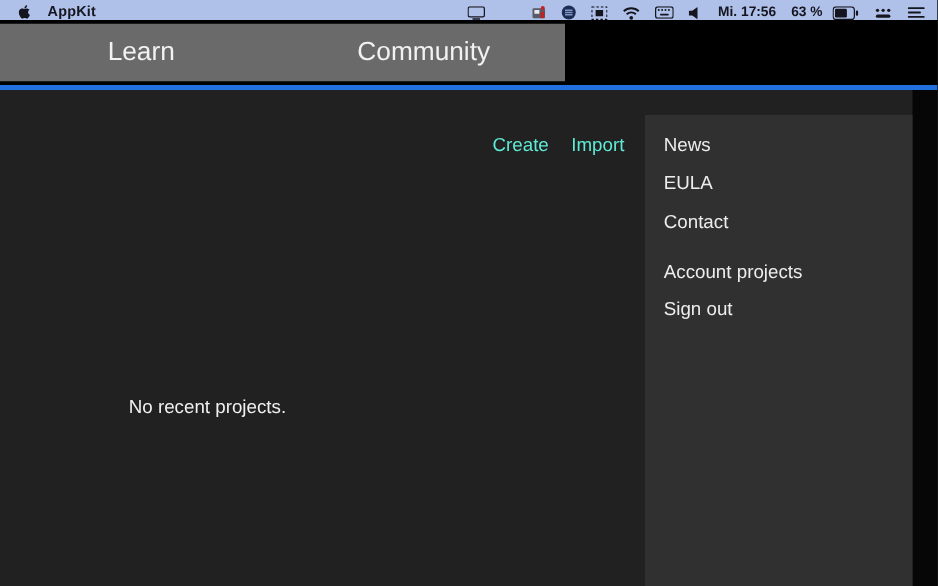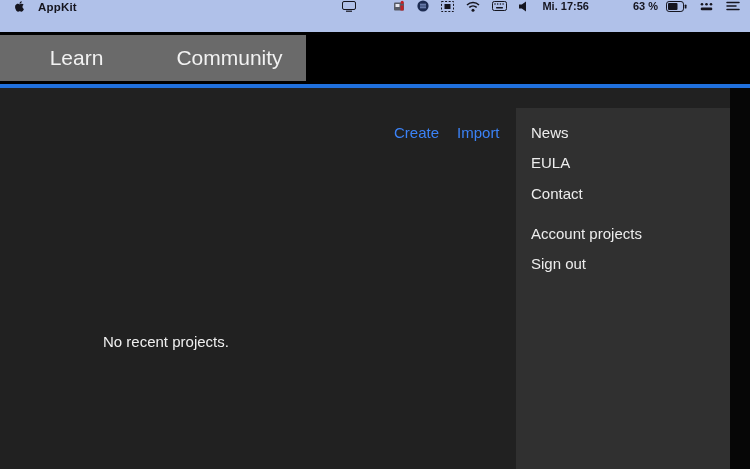--- a/index.html
+++ b/index.html
@@ -3,45 +3,45 @@
 <meta charset="utf-8">
 <style>
   html,body{margin:0;padding:0;}
   body{
     width:750px;height:469px;overflow:hidden;background:#000;
     font-family:"Liberation Sans", sans-serif;
     -webkit-font-smoothing:antialiased;
   }
   
   .menubar{
-    height:32px;background:#b0c1e9;display:flex;align-items:flex-start;
+    height:16px;background:#b0c1e9;display:flex;align-items:flex-end;
     padding:0 10px;box-sizing:border-box;font-size:11px;color:#15151f;
   }
   .menubar-left{display:flex;align-items:center;gap:13px;margin-left:4px;}
   .app-name{font-weight:bold;font-size:11.5px;letter-spacing:.2px;}
   .menubar-right{margin-left:auto;display:flex;align-items:center;gap:12px;}
   .mb-icon{display:flex;align-items:center;justify-content:center;}
   .flag{width:13px;height:9px;display:flex;flex-direction:column;border-radius:1px;overflow:hidden;}
   .flag div{flex:1;}
   .clock,.battery-text{font-size:11px;font-weight:600;color:#15151f;white-space:nowrap;}
   
   .tabstrip{height:49px;background:#000;}
   .tabstrip-inner{
-    width:306px;height:46px;margin-top:3px;background:#6a6a6a;display:flex;
+    width:452px;height:46px;margin-top:3px;background:#6a6a6a;display:flex;
   }
   .tab{
     flex:1;display:flex;align-items:center;justify-content:center;
     color:#f2f2f2;font-size:21px;cursor:default;
   }
   .accentline{height:4px;background:#2070dd;}
   
   .content{position:relative;height:400px;background:#212121;}
   .right-strip{position:absolute;top:0;right:0;width:20px;height:100%;background:#060606;}
   .actions{position:absolute;top:36px;left:394px;display:flex;gap:18px;}
-  .action-link{color:#3b82f6;font-size:15px;cursor:pointer;white-space:nowrap;}
+  .action-link{color:#5eead4;font-size:15px;cursor:pointer;white-space:nowrap;}
   .empty{position:absolute;left:103px;top:245px;color:#f0f0f0;font-size:15px;}
   
   .panel{
     position:absolute;left:516px;top:20px;width:214px;bottom:0;
     background:#303030;padding-top:9px;box-sizing:border-box;
   }
   .menu-item{
     height:30.6px;display:flex;align-items:center;padding-left:15px;
     color:#ededed;font-size:15px;cursor:pointer;white-space:nowrap;
   }
@@ -109,21 +109,21 @@
             <rect x="4" y="6" width="7" height="1.4" rx="0.6"></rect>
           </g>
         </svg>
     </span>
     <span class="mb-icon">
       <svg width="11" height="11" viewBox="0 0 11 11">
           <path d="M0 3.6h2.8L7 .6v9.8L2.8 7.4H0z" fill="#15151f"></path>
         </svg>
     </span>
     <span class="clock">Mi. 17:56</span>
-    <span class="battery-text" style="margin-right:-4px;margin-left:32px;">63 %</span>
+    <span class="battery-text" style="margin-right:-4px;">63 %</span>
     <span class="mb-icon">
       <svg width="21" height="11" viewBox="0 0 21 11">
           <rect x="0.5" y="0.5" width="17" height="10" rx="2.6" fill="none" stroke="#15151f"></rect>
           <rect x="2" y="2" width="9.5" height="7" rx="1" fill="#15151f"></rect>
           <rect x="18.7" y="3.4" width="1.8" height="4.2" rx="0.9" fill="#15151f"></rect>
         </svg>
     </span>
     <span class="mb-icon">
       <svg width="15" height="11" viewBox="0 0 15 11">
           <g fill="#15151f">

